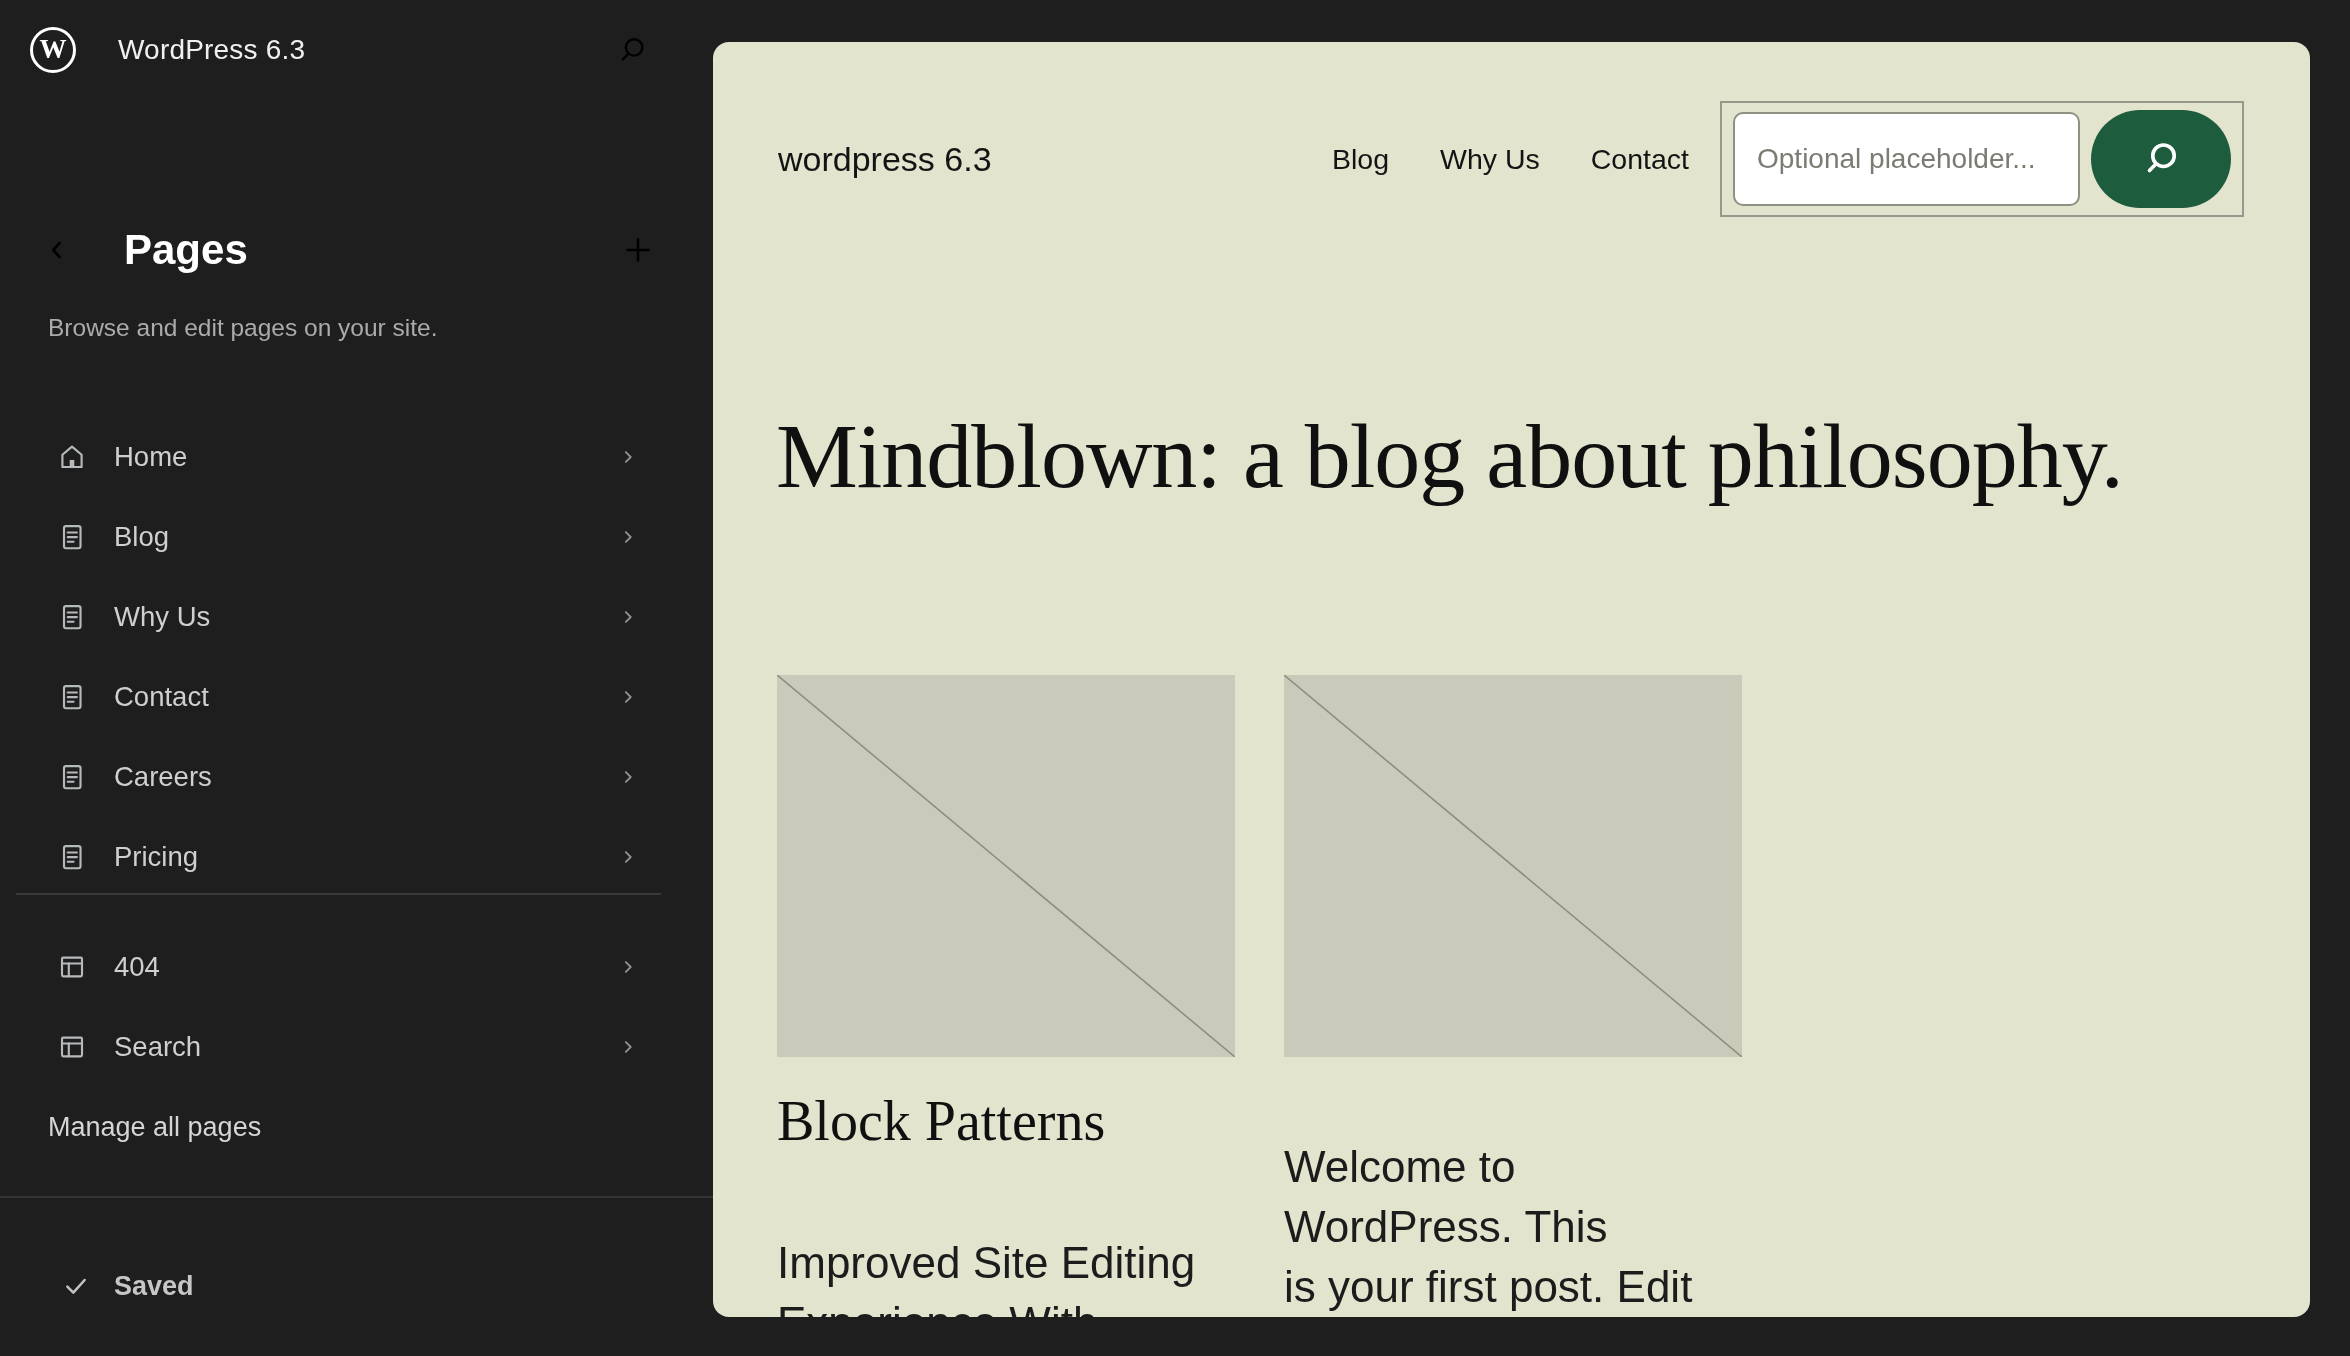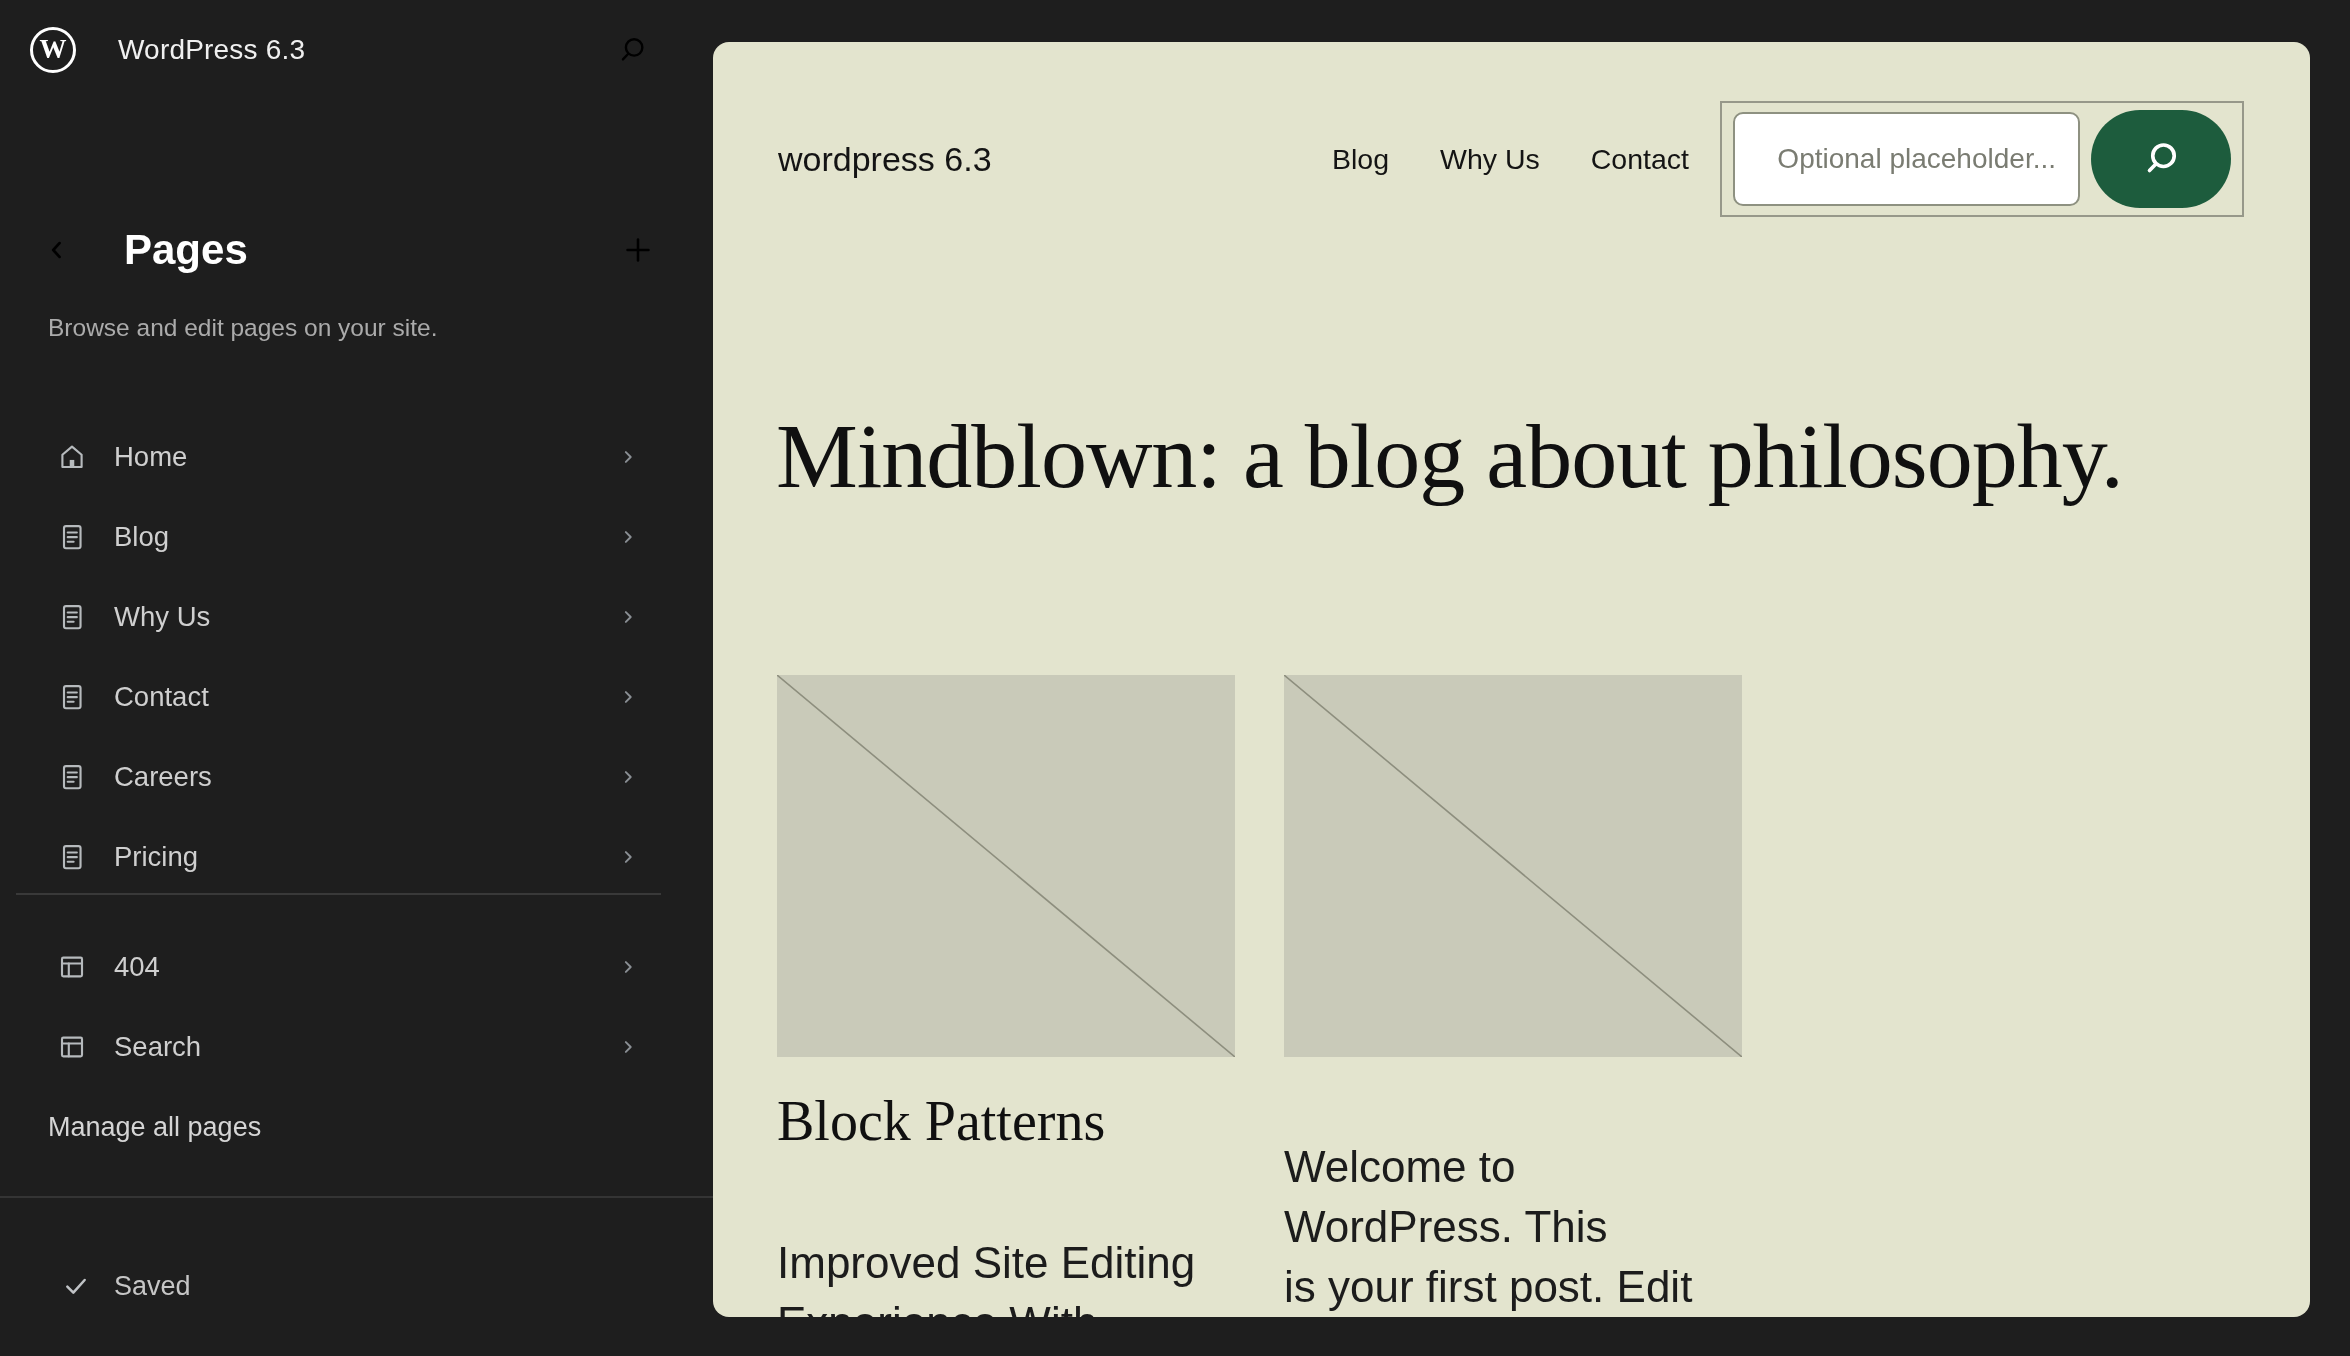--- a/index.html
+++ b/index.html
@@ -23,29 +23,29 @@
   .sb-list.primary { top:417px; }
   .sb-list.secondary { top:927px; }
   .sb-item { height:80px; display:flex; align-items:center; padding-left:56px; padding-right:72px; cursor:pointer; }
   .sb-item-icon { width:32px; height:32px; flex:0 0 auto; color:#b6babd; }
   .sb-item-label { margin-left:26px; font-size:27.5px; color:#cfcfcf; }
   .sb-chevron { margin-left:auto; width:26px; height:26px; color:#8a8f94; }
   .sb-divider { position:absolute; left:16px; right:52px; top:893px; height:2px; background:rgba(255,255,255,.12); }
   .manage-link { position:absolute; left:48px; top:1112px; font-size:27px; color:#d5d5d5; cursor:pointer; }
   .sb-footer { position:absolute; left:0; right:0; top:1196px; bottom:0; border-top:2px solid rgba(255,255,255,.1); display:flex; align-items:center; padding-left:60px; padding-top:18px; }
   .save-icon { width:32px; height:32px; color:#c0c3c6; }
-  .save-label { margin-left:22px; font-size:27px; color:#c6c6c6; }
+  .save-label { margin-left:22px; font-size:27px; color:#c6c6c6;font-weight:bold; }
   
   .canvas { position:absolute; left:713px; top:42px; width:1597px; height:1275px; background:#e3e4ce; border-radius:16px; overflow:hidden; color:#151515; }
   .c-header { position:absolute; left:65px; right:66px; top:59px; height:116px; display:flex; align-items:center; }
   .site-title { font-size:34px; color:#141414; cursor:pointer; }
   .c-nav { margin-left:auto; display:flex; gap:51px; margin-right:31px; }
   .c-nav-link { font-size:28.5px; color:#141414; cursor:pointer; }
   .c-search { height:116px; display:flex; align-items:center; gap:11px; padding:0 11px; border:2px solid #97988a; }
-  .c-search-input { width:347px; height:94px; background:#ffffff; border:2px solid #8e9181; border-radius:10px; padding:12px 22px; font-family:"Liberation Sans", sans-serif; font-size:28px; color:#333; outline:none;text-align:right; }
+  .c-search-input { width:347px; height:94px; background:#ffffff; border:2px solid #8e9181; border-radius:10px; padding:12px 22px; font-family:"Liberation Sans", sans-serif; font-size:28px; color:#333; outline:none; }
   .c-search-input::placeholder { color:#7a7c72; }
   .c-search-btn { width:140px; height:98px; border:none; border-radius:999px; background:#1d5c3d; display:flex; align-items:center; justify-content:center; cursor:pointer; }
   .c-heading { position:absolute; left:63px; right:40px; top:362px; font-family:"Liberation Serif", serif; font-weight:500; font-size:92px; letter-spacing:-1px; line-height:1.15; color:#101010; cursor:pointer; }
   .c-grid { position:absolute; left:64px; top:633px; display:flex; gap:49px; }
   .post-card { width:458px; }
   .post-image { position:relative; width:458px; height:382px; background:#c9cab9; cursor:pointer; }
   .post-image svg { position:absolute; inset:0; width:100%; height:100%; }
   .post-title { margin-top:32px; font-family:"Liberation Serif", serif; font-size:56px; line-height:1.15; color:#101010; cursor:pointer; }
   .post-excerpt { margin-top:80px; font-size:44px; line-height:60px; color:#1c1c1c; cursor:pointer; }
   .post-excerpt span { display:block; }

